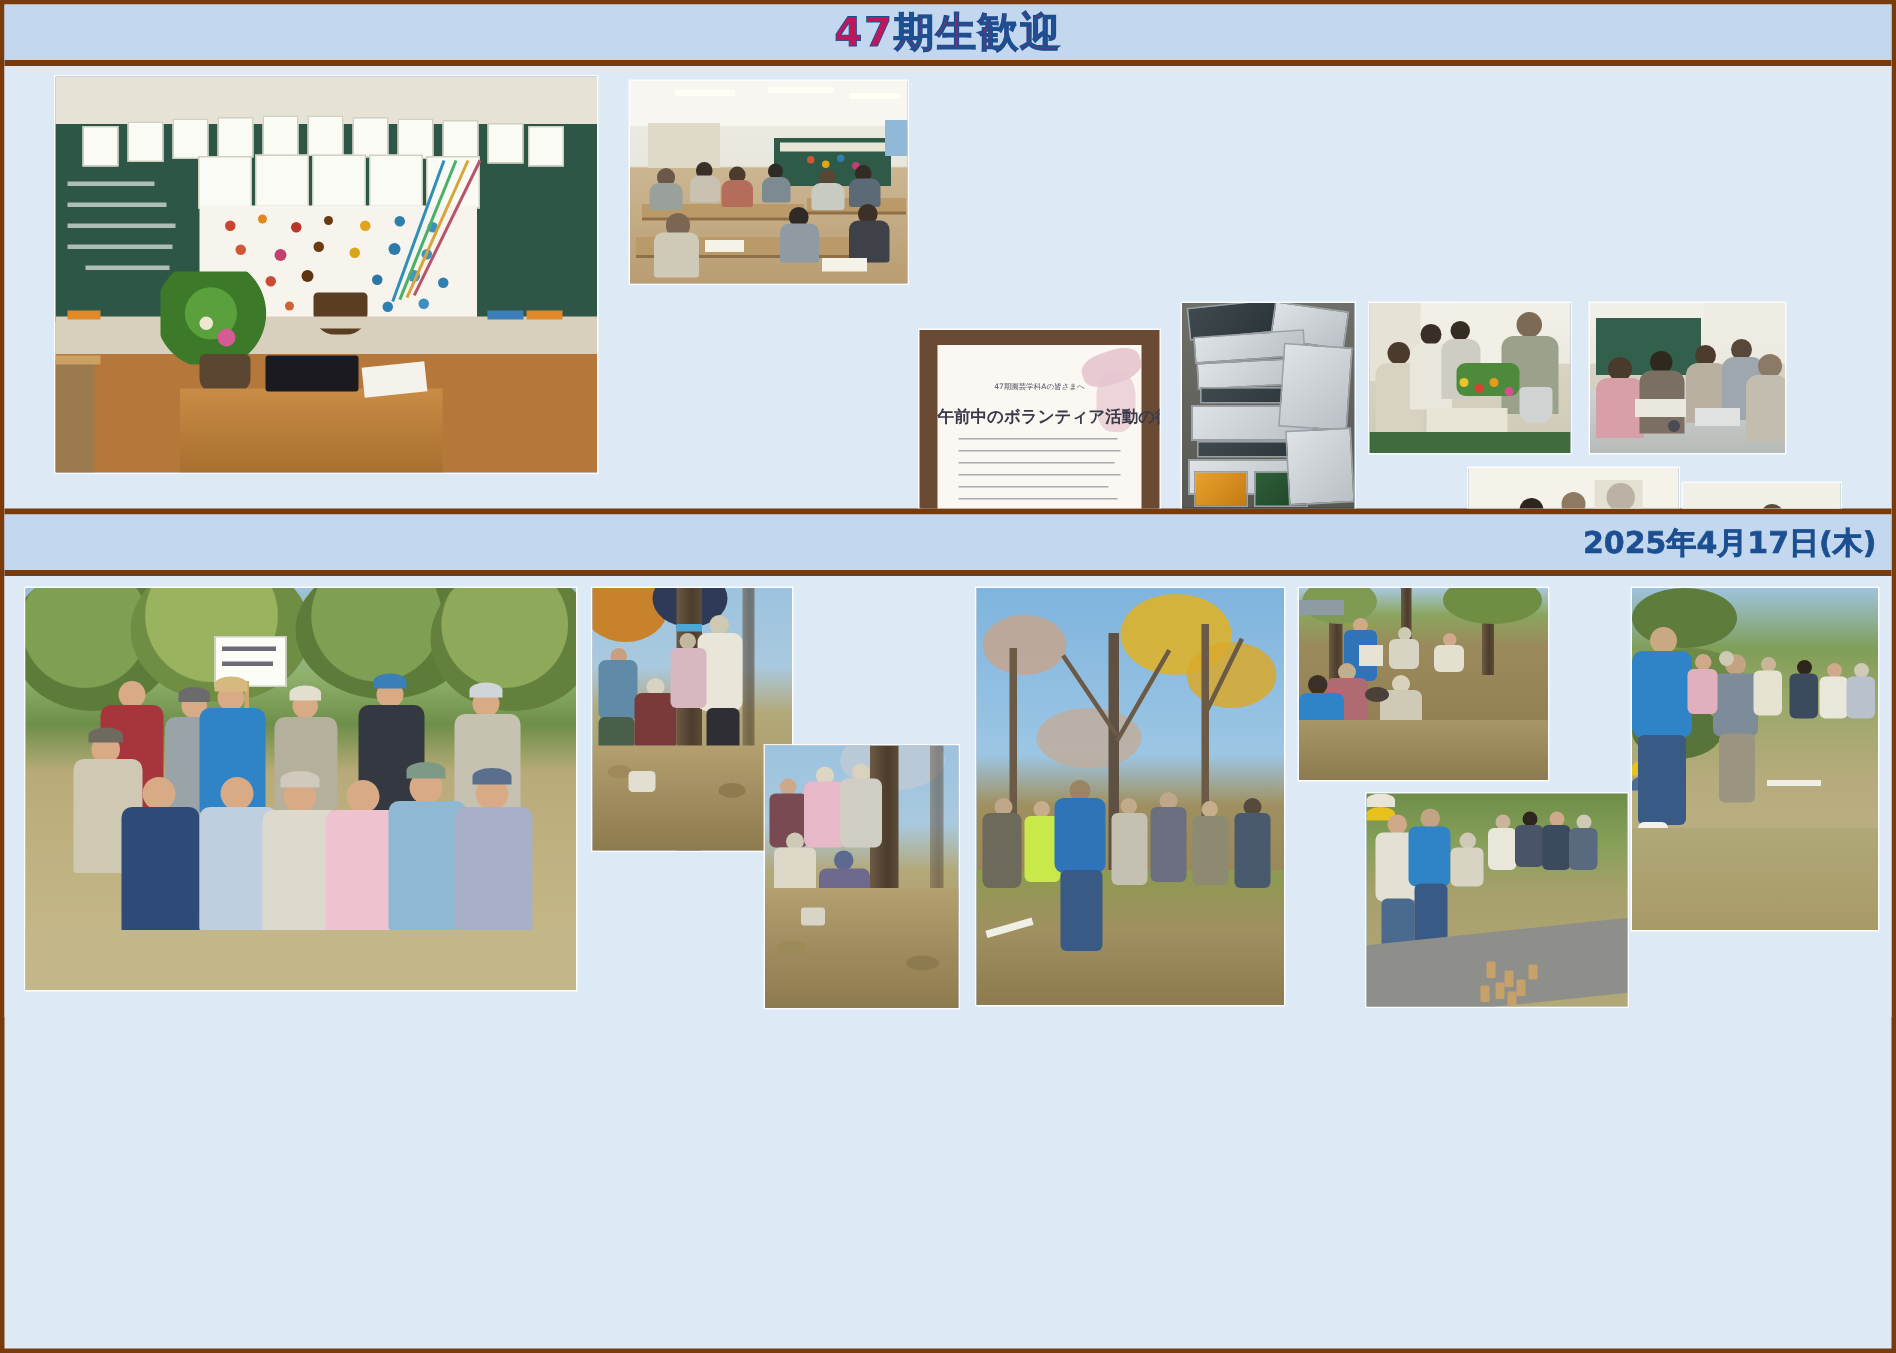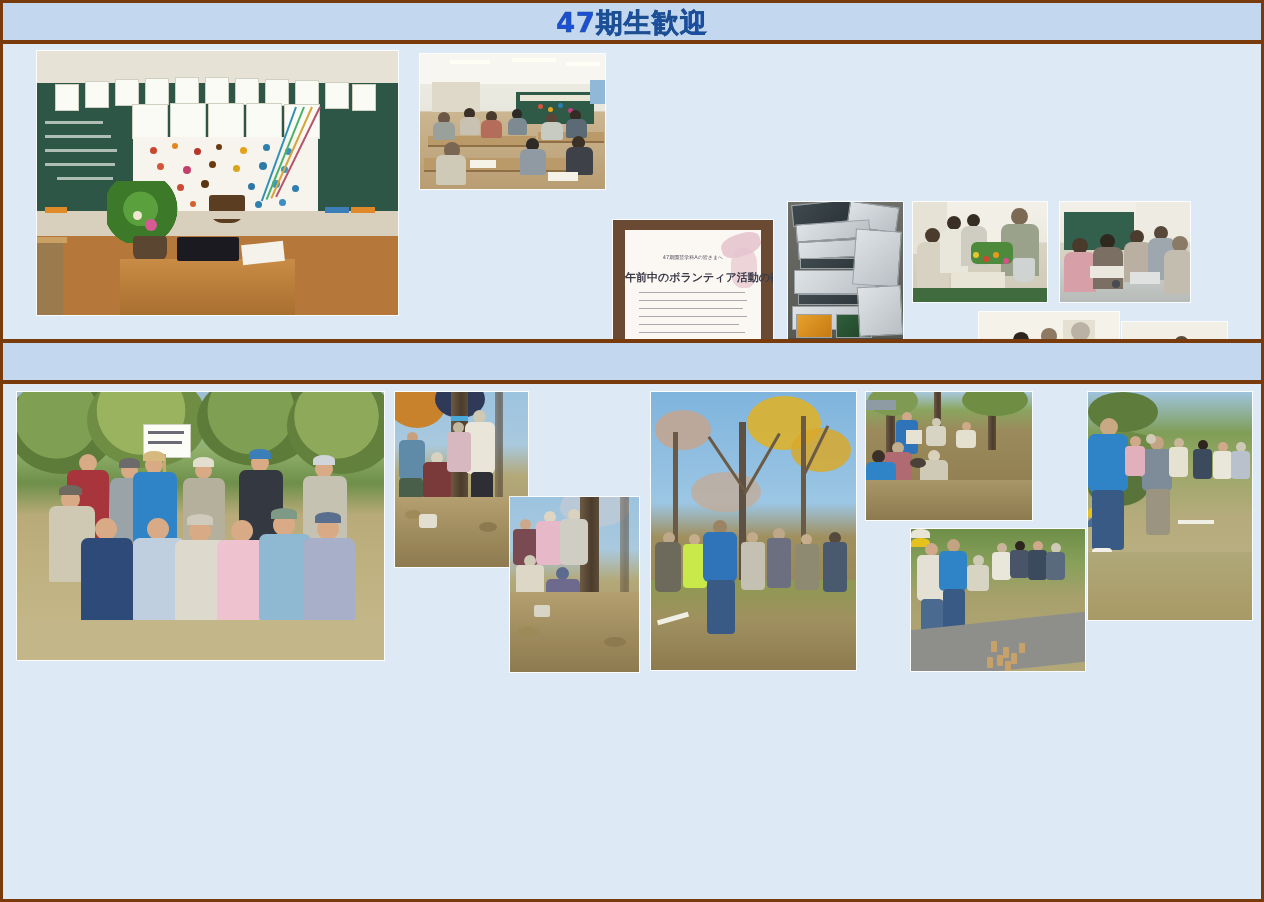--- a/index.html
+++ b/index.html
@@ -24,21 +24,21 @@
     height:41px;
     background:#c3d8ee;
     border-bottom:4px solid #7a3b0c;
     box-sizing:border-box;
   }
   .hdr-title{
     position:absolute;left:0;right:0;top:50%;transform:translateY(-50%);
     text-align:center;
     font-size:27px;line-height:1;
     font-weight:bold;
-    color:#1d4ed8;
+    color:#be185d;
     letter-spacing:1px;
     -webkit-text-stroke:0.6px #1c4f91;
     white-space:nowrap;
   }
   .hdr-date{
     position:absolute;right:10px;top:50%;transform:translateY(-50%);
     font-size:20px;font-weight:bold;color:#1c4f91;
     -webkit-text-stroke:0.4px #1c4f91;
     white-space:nowrap;
   }
@@ -375,20 +375,21 @@
 
         </div>
       </div>
 
     </div>
   </div>
 
   <div class="section">
 
     <div class="hdr">
+      <div class="hdr-date">2025年4月17日(木)</div>
     </div>
 
 
     <div class="gallery g2">
 
       <div class="photo" style="left:14px;top:8px;width:367px;height:268px;">
         <div class="ph-inner sc-out">
           <div class="tree" style="left:-10px;top:-14px;width:110px;height:96px;"></div>
           <div class="tree" style="left:70px;top:-20px;width:120px;height:96px;background:radial-gradient(circle at 45% 40%,#9ab35e 0 50%,#6f8e44 51% 100%);"></div>
           <div class="tree" style="left:180px;top:-18px;width:120px;height:92px;"></div>

